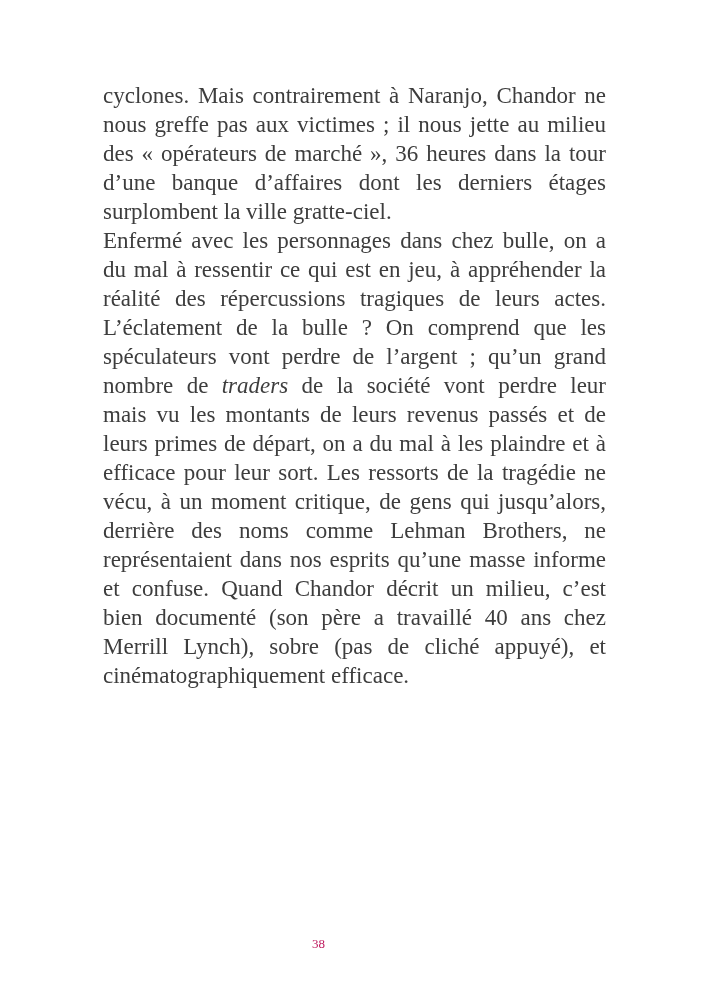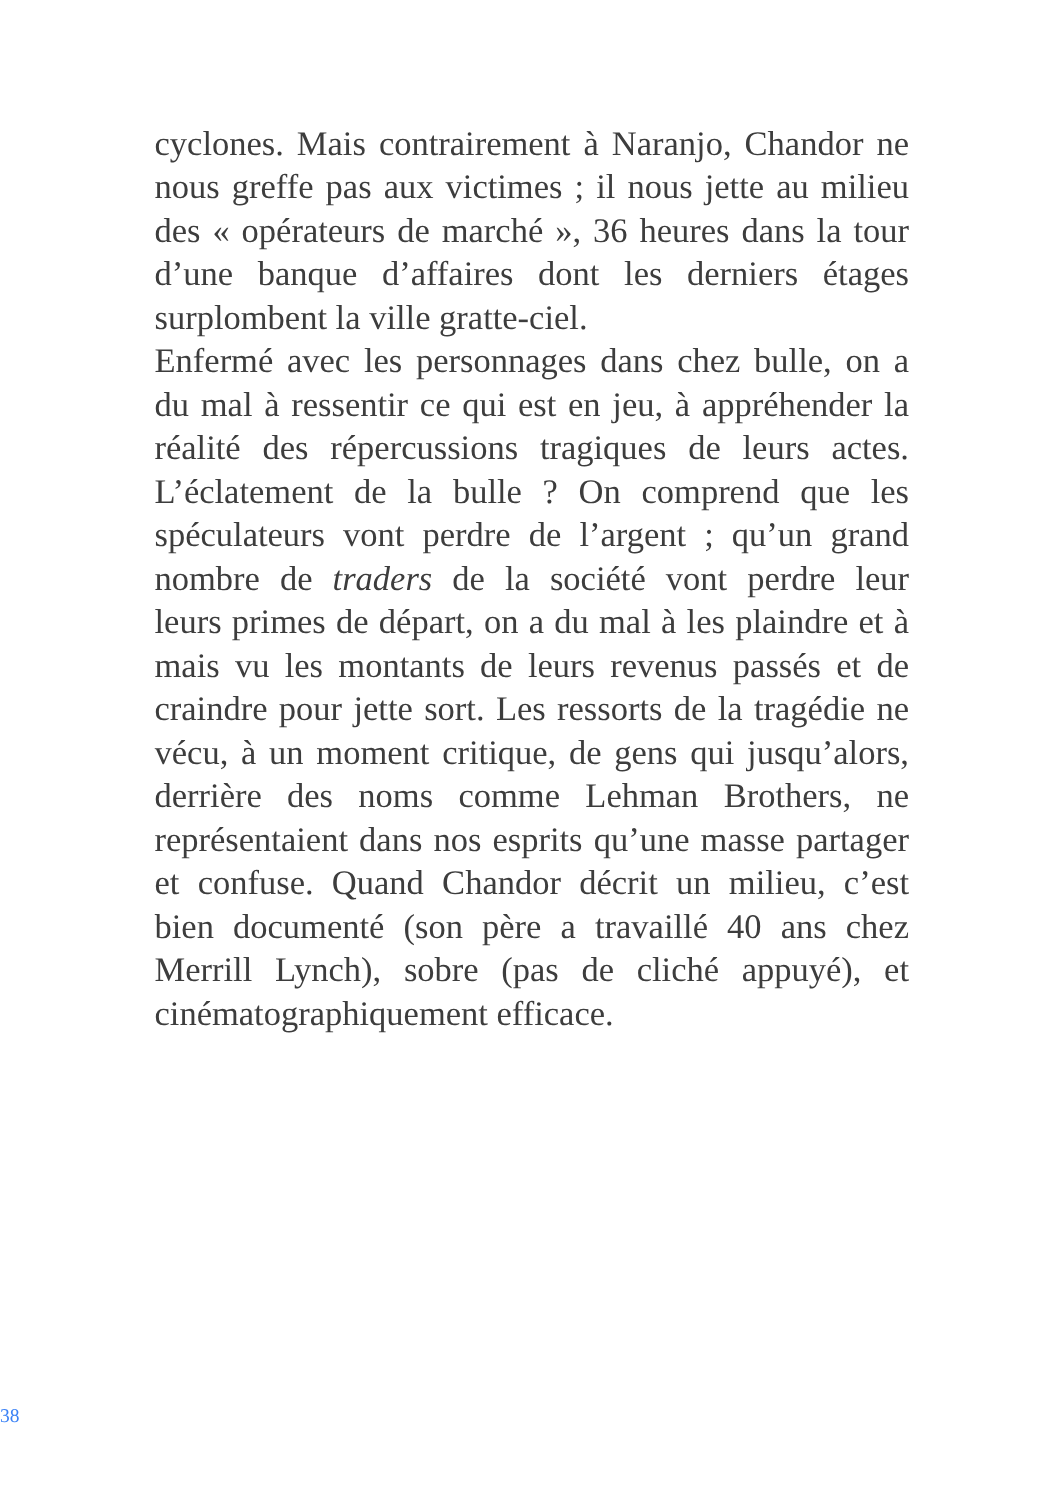--- a/index.html
+++ b/index.html
@@ -40,24 +40,24 @@
     text-align-last: left;
   }
   .line em {
     font-style: italic;
   }
   .page-number {
     position: absolute;
     left: 0;
     top: 936px;
     width: 100%;
-    text-align: left;
+    text-align: center;
     font-size: 13px;
     line-height: 16px;
-    color: #3b82f6;
+    color: #be185d;
   }
 </style>
 </head>
 <body>
 
 <div class="page">
   <div class="text-block">
       <div class="paragraph">
         <div class="line"><span>cyclones. Mais contrairement à Naranjo, Chandor ne</span></div>
         <div class="line"><span>nous greffe pas aux victimes&nbsp;; il nous jette au milieu</span></div>
@@ -65,28 +65,28 @@
         <div class="line"><span>d’une banque d’affaires dont les derniers étages</span></div>
         <div class="line last"><span>surplombent la ville gratte-ciel.</span></div>
       </div>
       <div class="paragraph">
         <div class="line"><span>Enfermé avec les personnages dans chez bulle, on a</span></div>
         <div class="line"><span>du mal à ressentir ce qui est en jeu, à appréhender la</span></div>
         <div class="line"><span>réalité des répercussions tragiques de leurs actes.</span></div>
         <div class="line"><span>L’éclatement de la bulle&nbsp;? On comprend que les</span></div>
         <div class="line"><span>spéculateurs vont perdre de l’argent&nbsp;; qu’un grand</span></div>
         <div class="line"><span>nombre de </span><em>traders</em><span> de la société vont perdre leur</span></div>
+        <div class="line"><span>mais vu les montants de leurs revenus passés et de</span></div>
         <div class="line"><span>leurs primes de départ, on a du mal à les plaindre et à</span></div>
-        <div class="line"><span>mais vu les montants de leurs revenus passés et de</span></div>
-        <div class="line"><span>craindre pour jette sort. Les ressorts de la tragédie ne</span></div>
+        <div class="line"><span>efficace pour leur sort. Les ressorts de la tragédie ne</span></div>
       </div>
       <div class="paragraph">
         <div class="line"><span>vécu, à un moment critique, de gens qui jusqu’alors,</span></div>
         <div class="line"><span>derrière des noms comme Lehman Brothers, ne</span></div>
-        <div class="line"><span>représentaient dans nos esprits qu’une masse partager</span></div>
+        <div class="line"><span>représentaient dans nos esprits qu’une masse informe</span></div>
         <div class="line"><span>et confuse. Quand Chandor décrit un milieu, c’est</span></div>
         <div class="line"><span>bien documenté (son père a travaillé 40 ans chez</span></div>
         <div class="line"><span>Merrill Lynch), sobre (pas de cliché appuyé), et</span></div>
         <div class="line last"><span>cinématographiquement efficace.</span></div>
       </div>
     </div>
   <div class="page-number">38</div>
 </div>
 
 </body></html>

